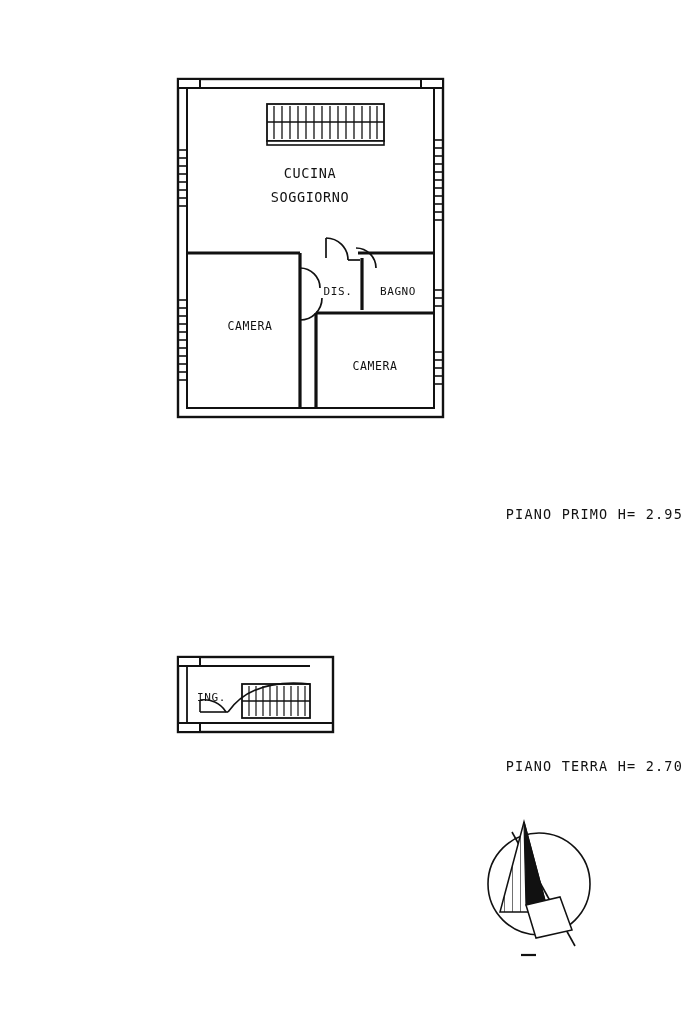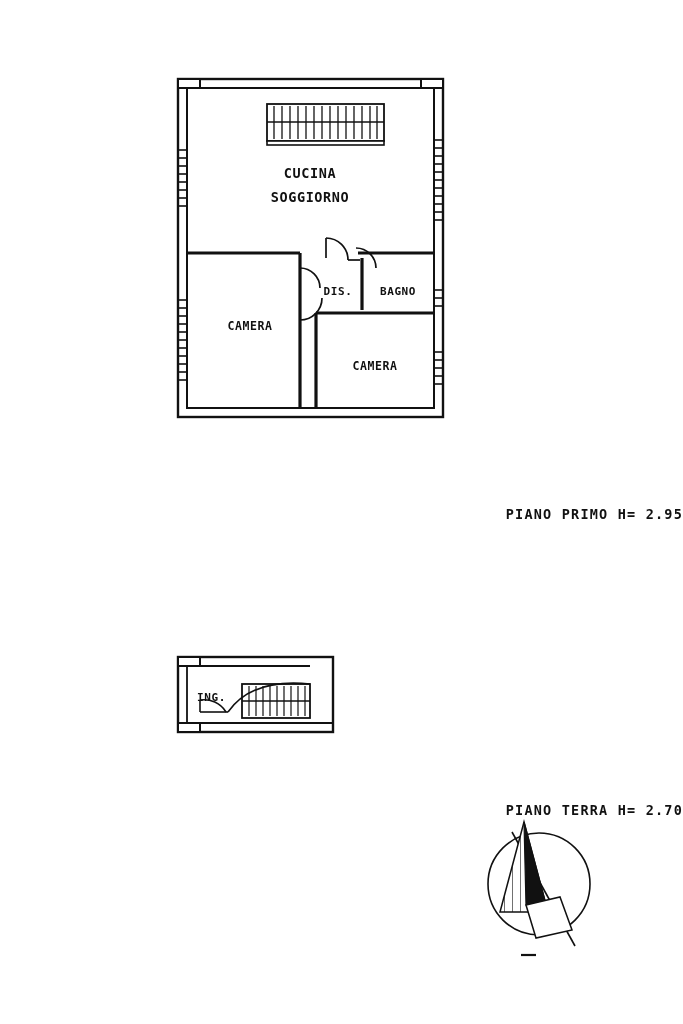--- a/index.html
+++ b/index.html
@@ -12,21 +12,20 @@
     height: 1024px;
     position: relative;
     font-family: "DejaVu Sans Mono", monospace;
     color: #000000;
     overflow: hidden;
   }
 
   .plan-root {
     position: absolute;
     inset: 0;
-    font-weight: bold;
   }
 
   svg.floorplan {
     position: absolute;
     left: 0;
     top: 0;
     width: 683px;
     height: 1024px;
   }
 
@@ -34,21 +33,21 @@
     position: absolute;
     width: 100%;
     text-align: right;
     font-family: "DejaVu Sans Mono", monospace;
     font-size: 13.5px;
     letter-spacing: 1.2px;
     color: #111;
     white-space: pre;
   }
   .caption-first { top: 506px; }
-  .caption-ground { top: 802px; }
+  .caption-ground { top: 758px; }
 
   .room-label {
     font-family: "DejaVu Sans Mono", monospace;
     fill: #111;
     letter-spacing: 0.6px;
   }
 </style>
 </head>
 <body>
 

